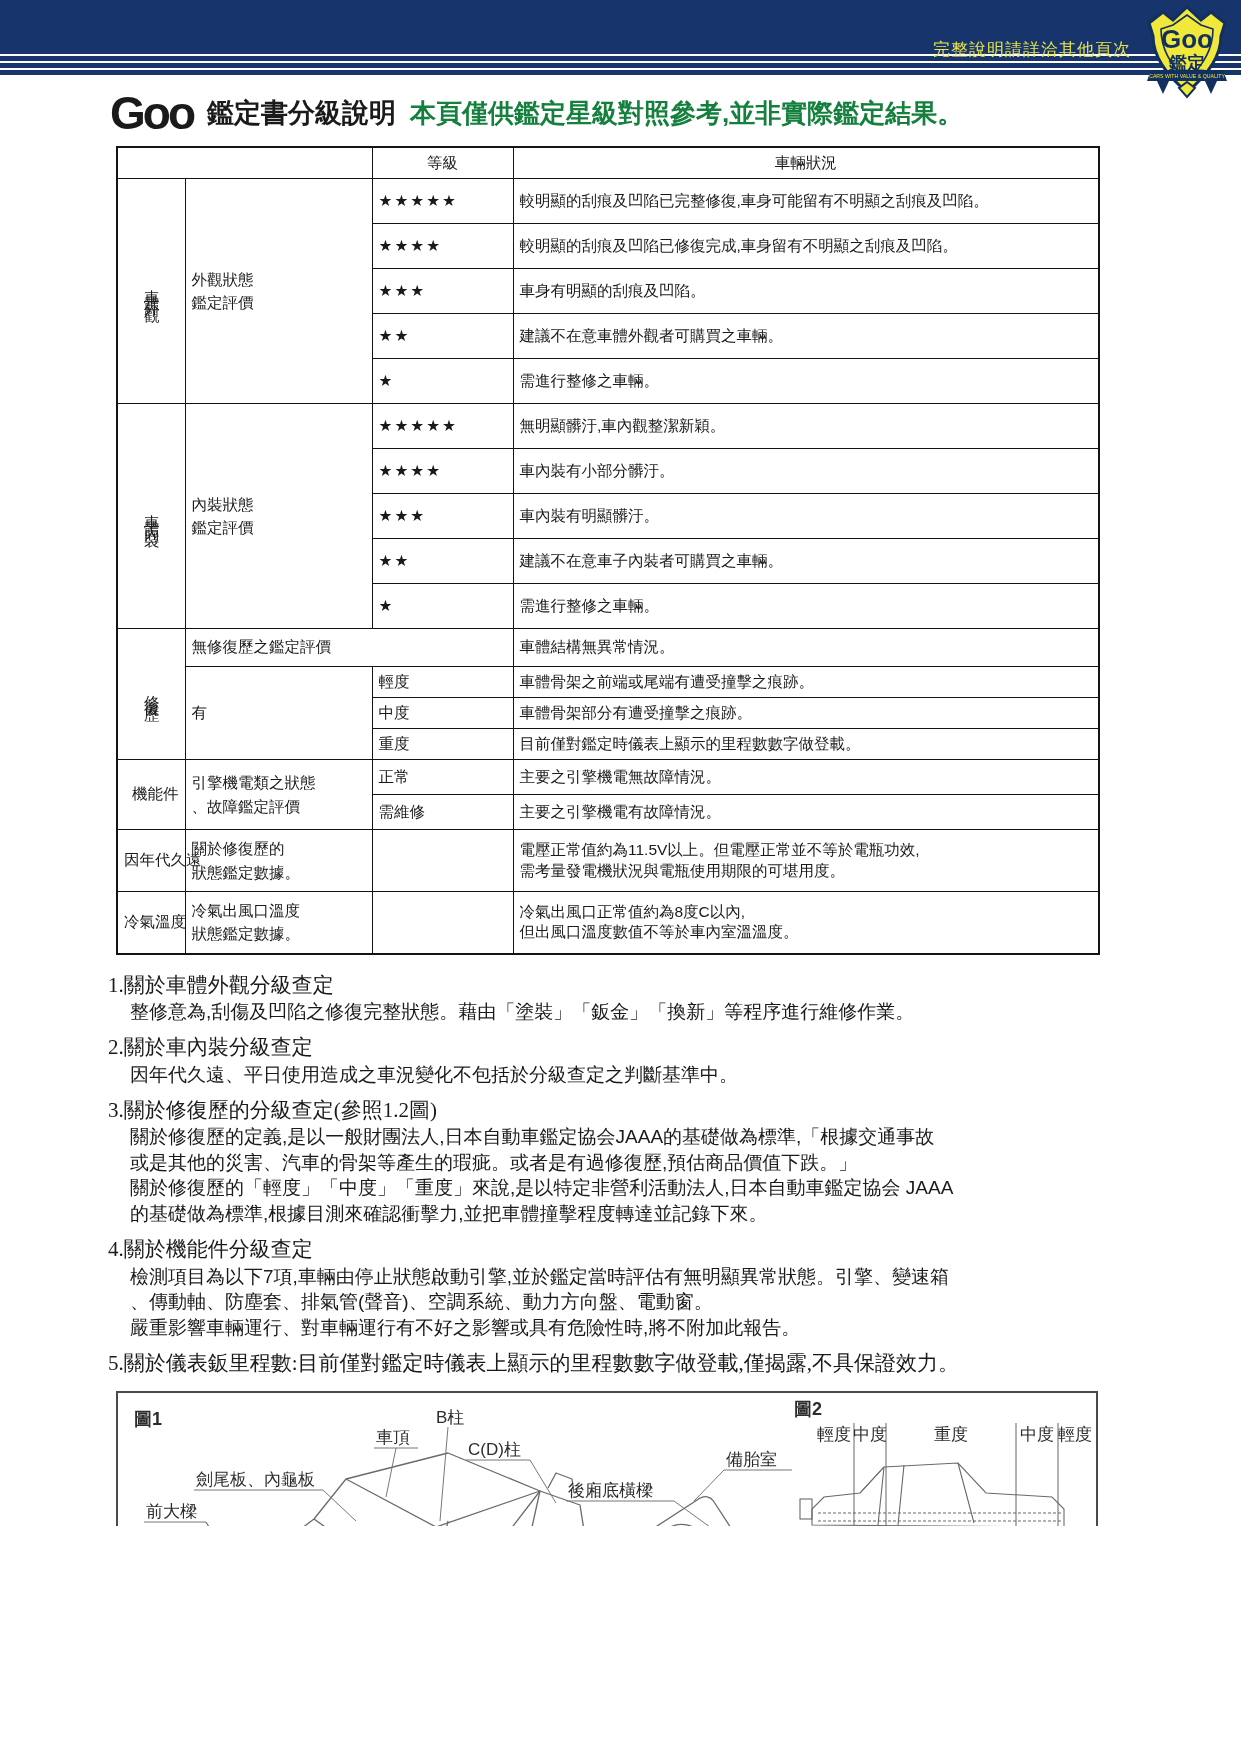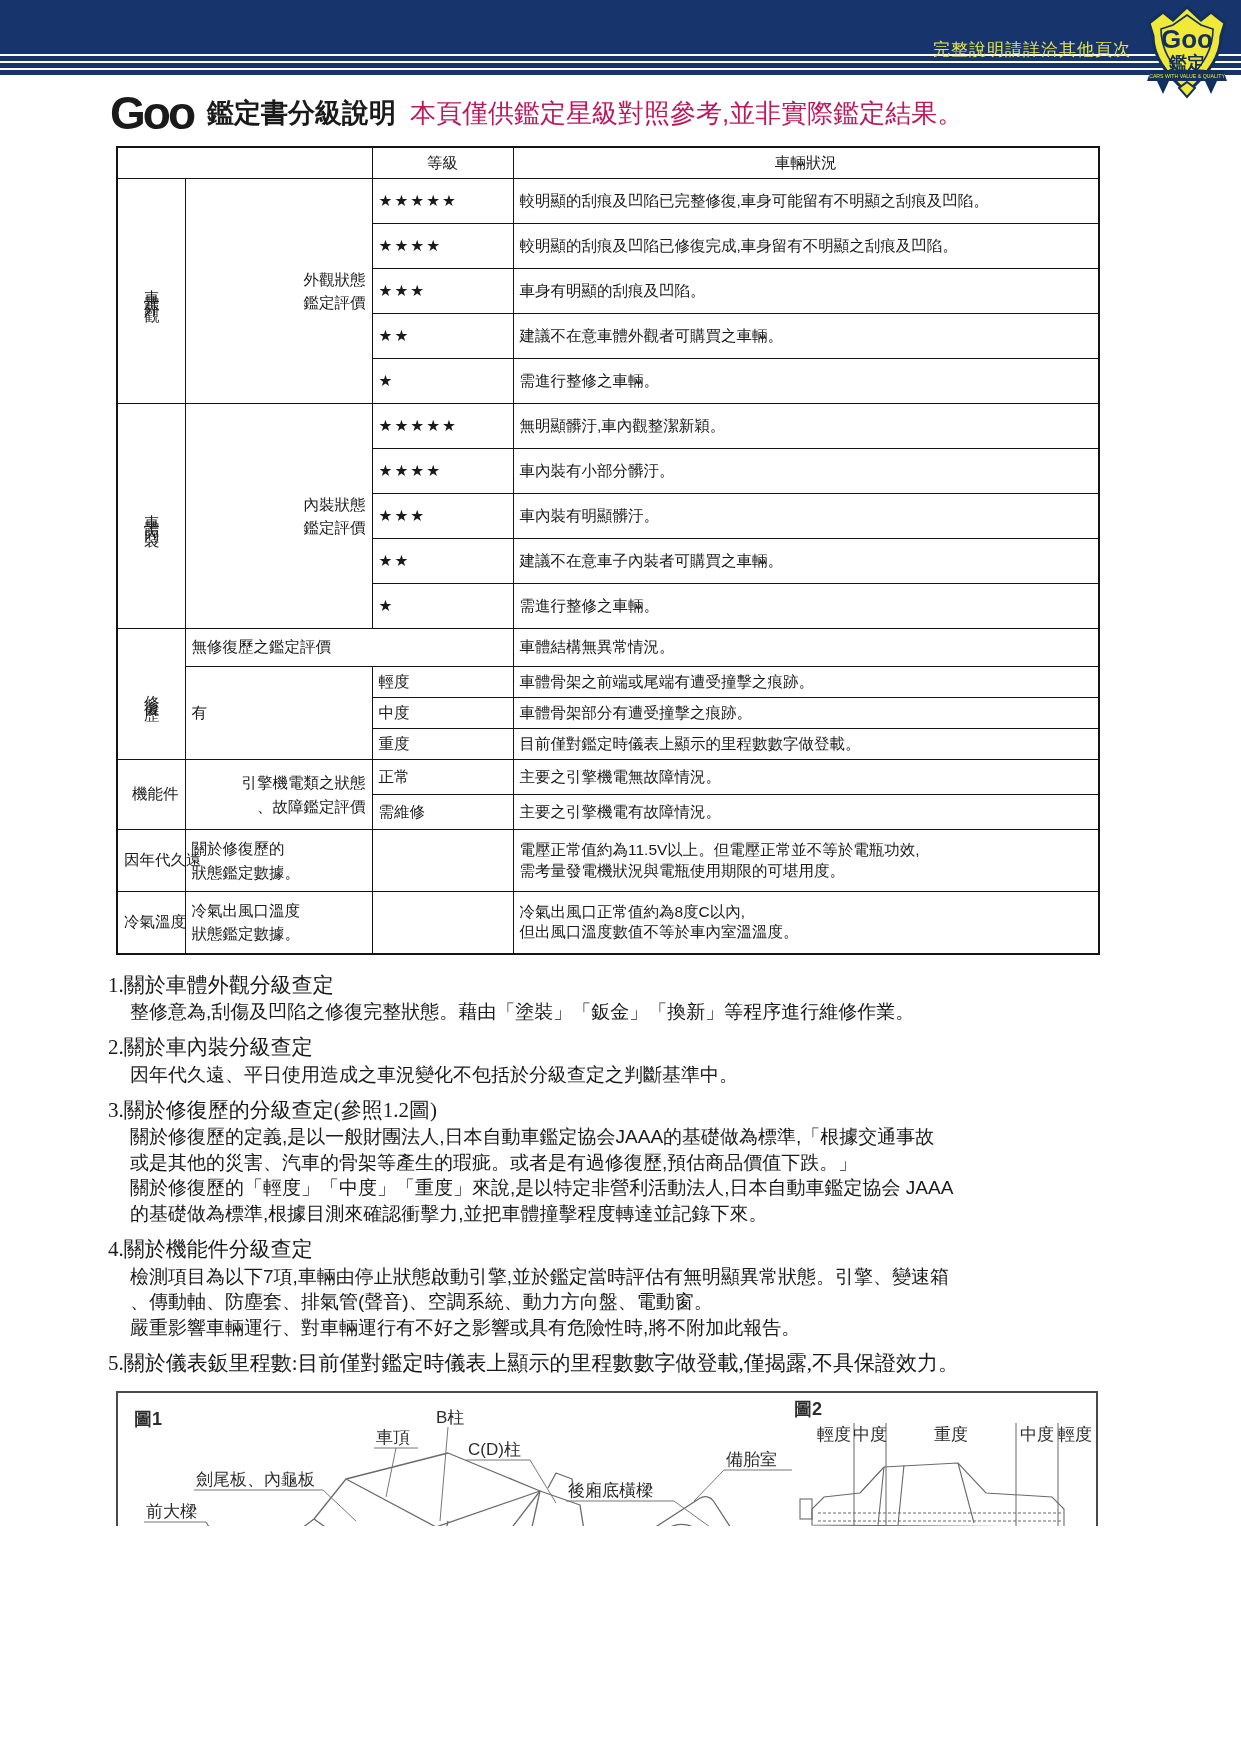--- a/index.html
+++ b/index.html
@@ -10,34 +10,34 @@
   .topbar{position:relative;width:100%;height:78px;
     background:linear-gradient(180deg,#17356c 0 54px,#ffffff 54px 56px,#17356c 56px 61px,
       #ffffff 61px 63px,#17356c 63px 68px,#ffffff 68px 70px,#17356c 70px 75px,#ffffff 75px 78px);}
   .topbar-note{position:absolute;top:38px;right:110px;color:#e6e34b;font-size:17px;letter-spacing:1px;}
   .badge{position:absolute;top:2px;right:6px;z-index:5;}
 
   
   .titlebar{display:flex;align-items:center;gap:14px;margin:12px 0 0 110px;height:46px;}
   .goo-logo{font-size:46px;font-weight:900;letter-spacing:-3px;line-height:1;}
   .title-heading{font-size:27px;font-weight:700;}
-  .title-disclaimer{font-size:26px;font-weight:400;color:#be185d;}
+  .title-disclaimer{font-size:26px;font-weight:700;color:#15803d;}
 
   
   table.grade{border-collapse:collapse;margin:10px 0 0 116px;width:982px;table-layout:fixed;}
   table.grade td{border:1.6px solid #141414;padding:2px 6px;vertical-align:middle;font-size:15.5px;}
   table.grade{border:2.5px solid #141414;}
   td.c{text-align:left;}
   td.hdr{font-size:17px;text-align:center;height:26px;}
   td.stars{font-size:21px;letter-spacing:2px;padding-left:16px;white-space:nowrap;}
   td.desc{padding-left:13px;line-height:1.3;border-radius:7px;}
   td.pre{white-space:pre-line;}
   td.vcat{text-align:center;}
   .vtxt{writing-mode:vertical-rl;text-orientation:upright;letter-spacing:6px;display:inline-block;font-size:15.5px;}
-  td.subc{text-align:right;white-space:pre-line;line-height:1.5;margin-top:14px;}
+  td.subc{text-align:left;white-space:pre-line;line-height:1.5;margin-top:14px;}
   td.catk{text-align:right;white-space:nowrap;font-size:15px;}
   td.sublft{white-space:pre-line;line-height:1.5;padding-left:12px;}
 
   
   .notes{margin:16px 0 0 108px;width:1050px;}
   .note{margin-bottom:9px;}
   .note-title{font-size:21px;font-weight:500;line-height:1.35;font-family:Liberation Serif, serif;}
   .note-body{font-size:19px;font-weight:400;margin-left:22px;line-height:1.34;white-space:pre-line;}
 
   

